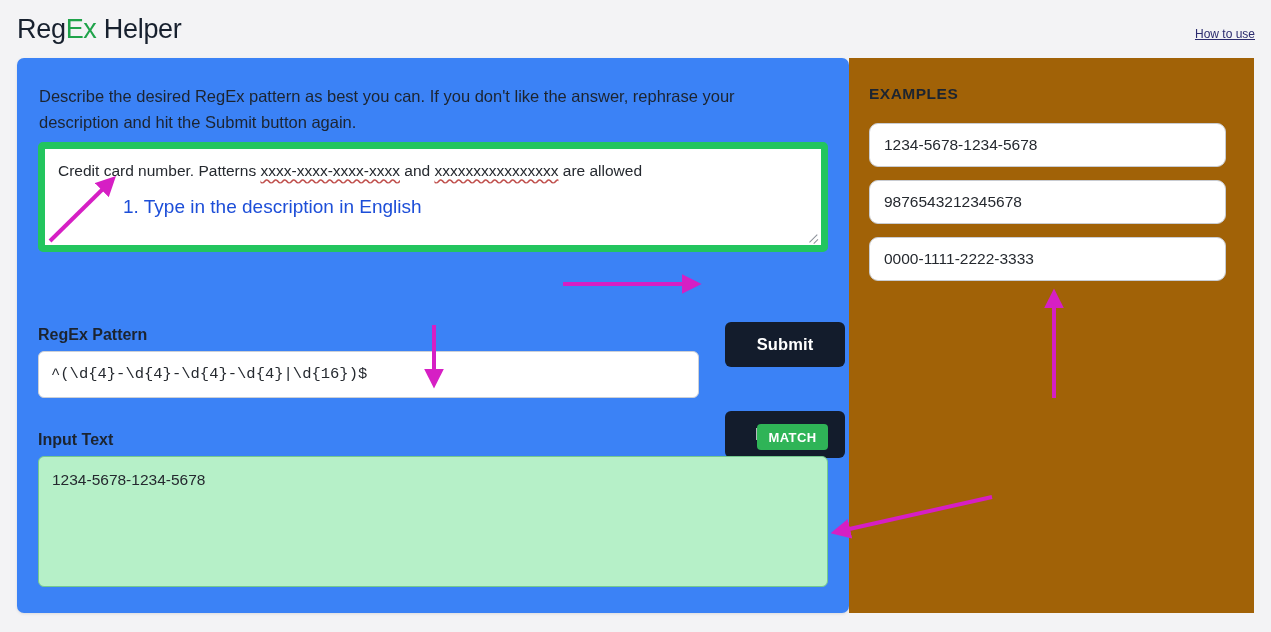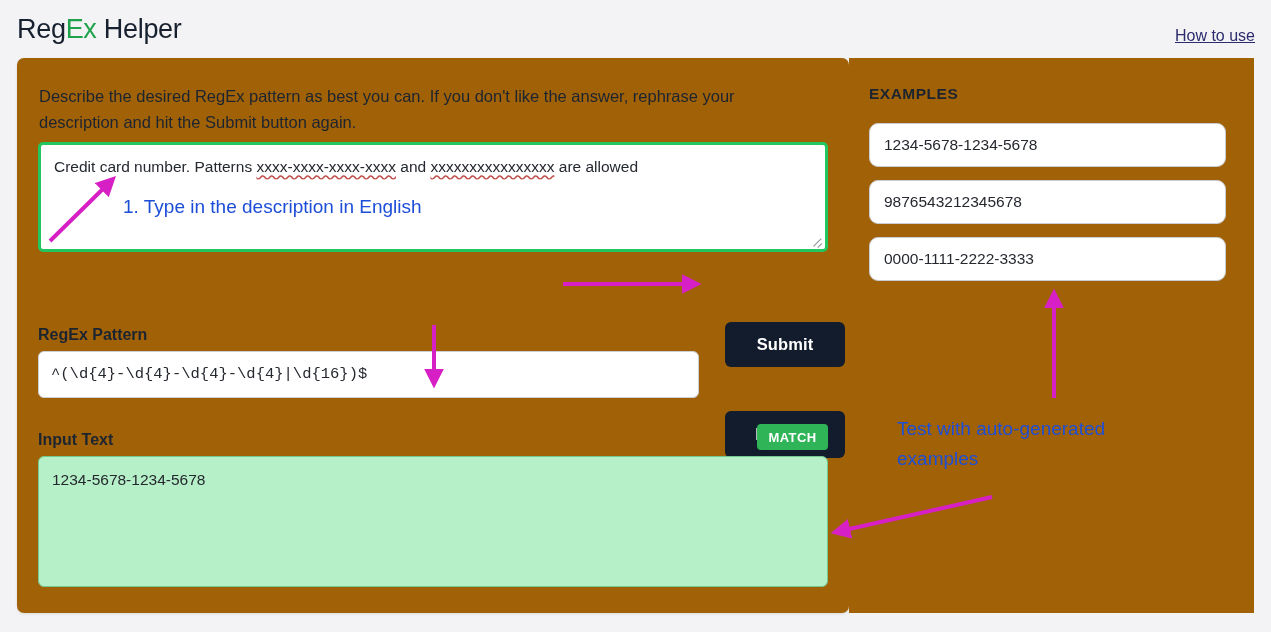--- a/index.html
+++ b/index.html
@@ -31,52 +31,52 @@
     font-size: 27px;
     font-weight: normal;
     letter-spacing: -0.3px;
     color: #17202e;
     white-space: pre;
   }
   .brand .accent { color: #1fa34a; }
   .howto {
     position: absolute;
     right: 16px; top: 27px;
-    font-size: 16px;
+    font-size: 12px;
     color: #2b2b6e;
     text-decoration: underline;
     cursor: pointer;
   }
 
   
   .card {
     position: absolute;
     left: 17px; top: 58px;
     width: 832px; height: 555px;
-    background: #a16207;
+    background: #3b82f6;
     border-radius: 7px;
     box-shadow: 0 1px 3px rgba(0,0,0,0.10);
   }
 
   .instructions {
     position: absolute;
     left: 22px; top: 25px;
     width: 770px;
     font-size: 16.5px;
     line-height: 1.58;
     color: #1c2430;
   }
 
   
   .desc-box {
     position: absolute;
     left: 21px; top: 84px;
     width: 790px; height: 110px;
     background: #ffffff;
-    border: 3px solid #22c55e;
+    border: 7px solid #22c55e;
     border-radius: 5px;
   }
   .desc-text {
     position: absolute;
     left: 13px; top: 10px;
     right: 10px;
     font-size: 15.5px;
     color: #25292f;
     line-height: 1.5;
     white-space: pre-wrap;
@@ -280,21 +280,20 @@
     </div>
     <div class="example-item ex-1">
       <span>9876543212345678</span>
     </div>
     <div class="example-item ex-2">
       <span>0000-1111-2222-3333</span>
     </div>
   </div>
 
   <div class="anno-text anno-1">1. Type in the description in English</div>
-  <div class="anno-text anno-2">Test with auto-generated examples</div>
 
   <svg class="anno-svg" viewBox="0 0 1271 632">
     <defs>
       <marker id="ah" markerWidth="5" markerHeight="5" refX="3.6" refY="2.5" orient="auto">
         <path d="M0,0 L5,2.5 L0,5 z" fill="#d61fc4"></path>
       </marker>
     </defs>
 
     <line x1="50" y1="241" x2="112" y2="180" stroke="#d61fc4" stroke-width="4" marker-end="url(#ah)"></line>
 

